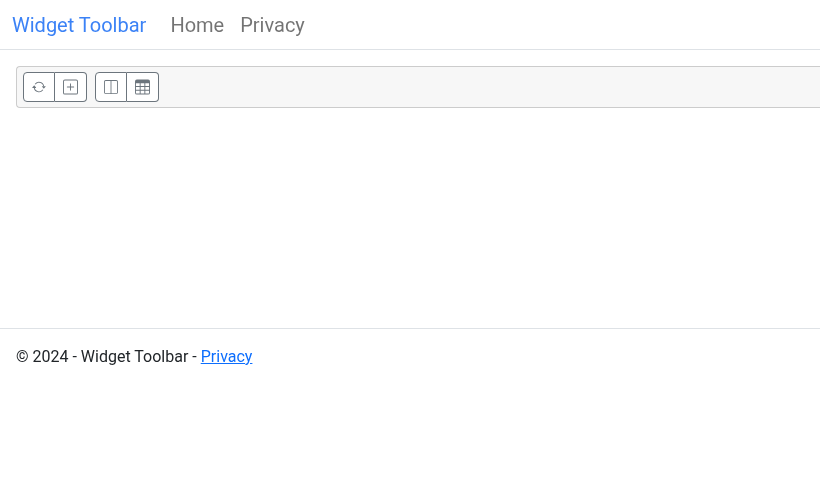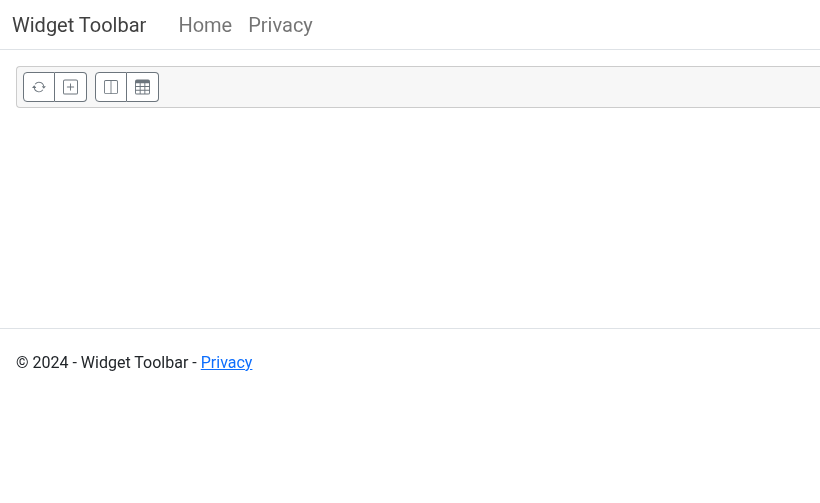--- a/index.html
+++ b/index.html
@@ -13,22 +13,22 @@
   }
   .navbar {
     display: flex;
     align-items: center;
     padding: 8px 12px;
     border-bottom: 1px solid #dee2e6;
     min-height: 50px;
   }
   .brand {
     font-size: 20px;
-    color: #404040;
-    margin-right: 24px;
+    color: #3b82f6;
+    margin-right: 16px;
     padding: 4px 0;
   }
   .nav-link {
     color: rgba(0,0,0,0.55);
     text-decoration: none;
     padding: 4px 8px;
     font-size: 20px;
   }
   main {
     padding: 16px 0 16px 16px;
@@ -68,21 +68,21 @@
   .btn-group .btn:last-child {
     border-top-right-radius: 4px;
     border-bottom-right-radius: 4px;
   }
   .btn-group .btn + .btn {
     border-left: none;
   }
   .btn svg { width: 16px; height: 16px; fill: currentColor; }
   footer {
     border-top: 1px solid #dee2e6;
-    padding: 24px 16px;
+    padding: 18px 16px;
     color: #212529;
   }
   footer a { color: #0d6efd; text-decoration: underline; }
 </style>
 </head>
 <body>
 
 <header class="navbar">
   <span class="brand">Widget Toolbar</span>
   <a href="#" class="nav-link">Home</a>

